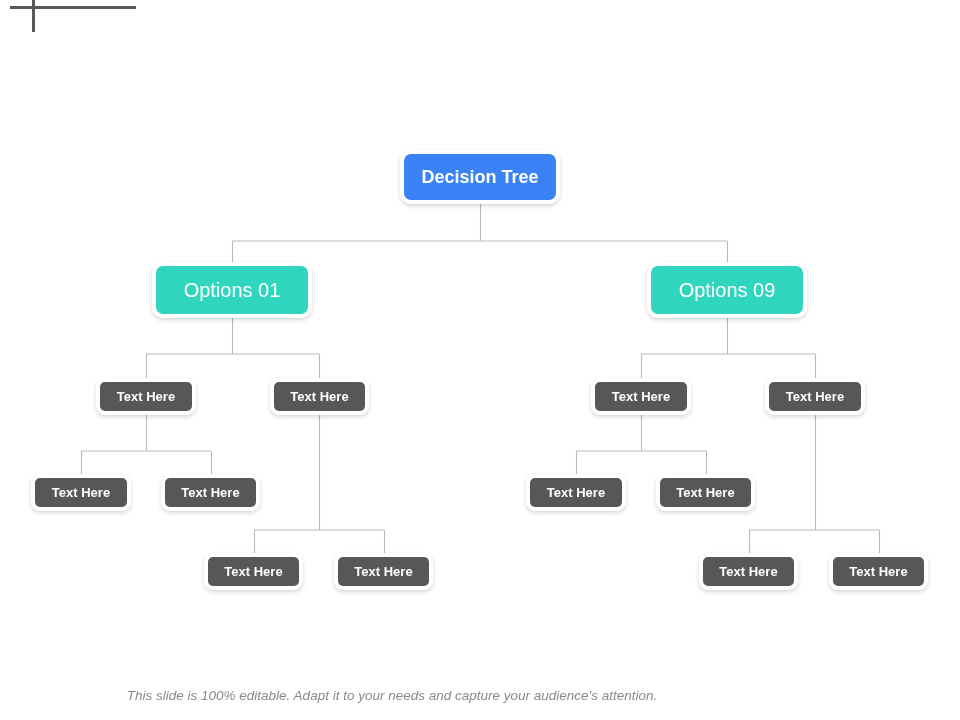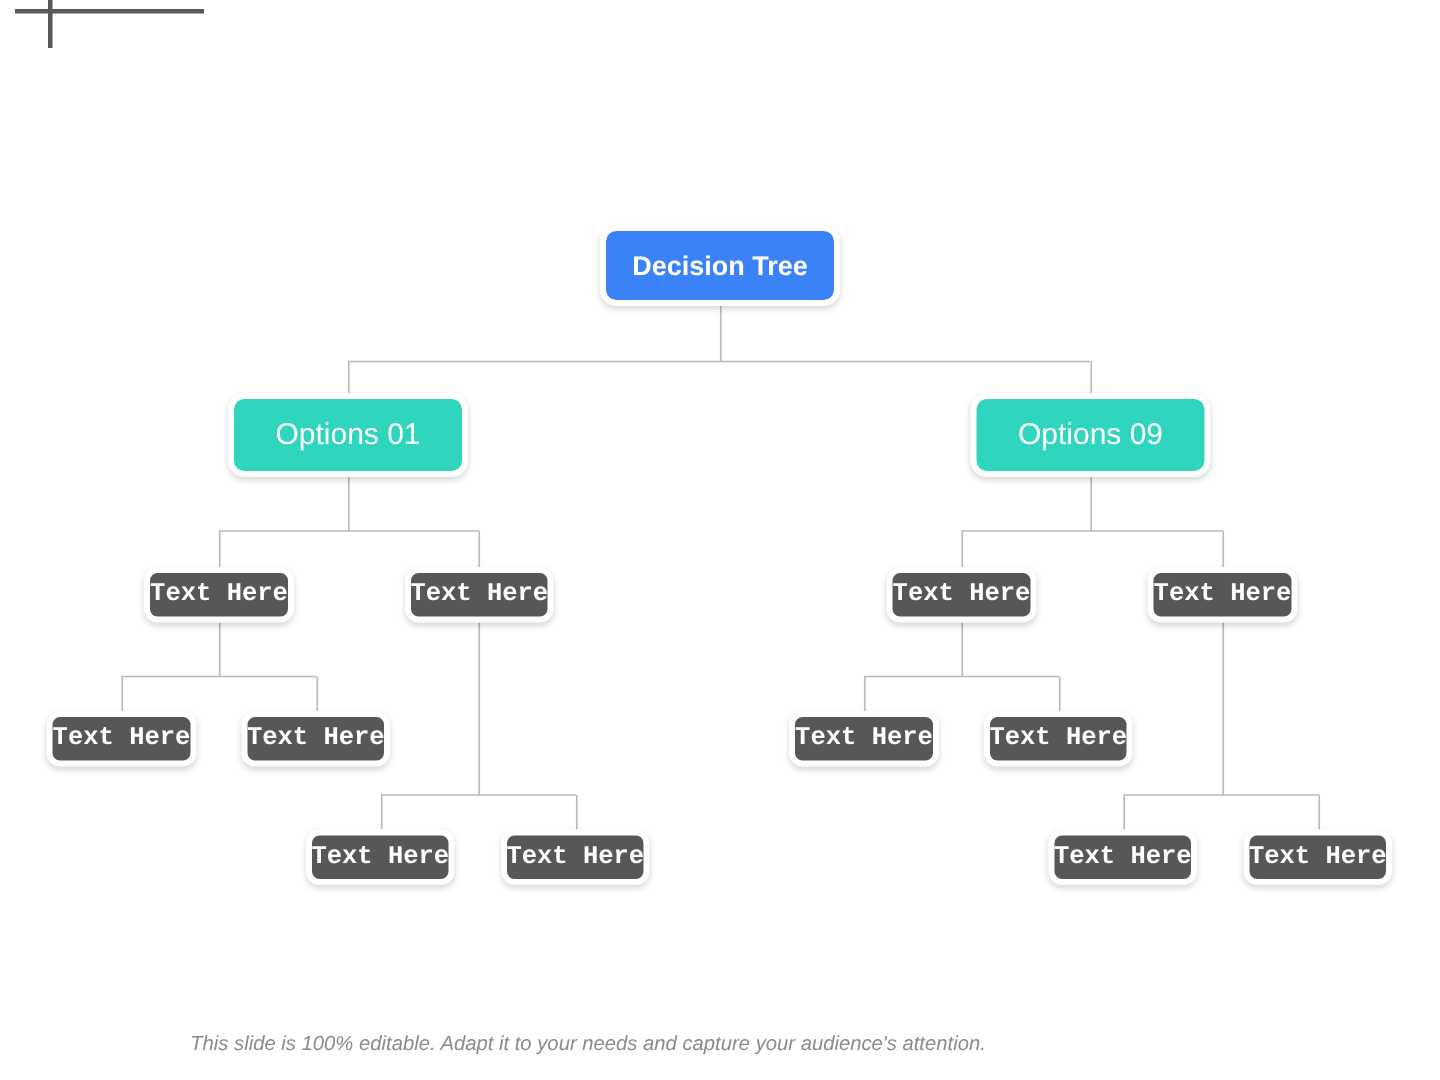--- a/index.html
+++ b/index.html
@@ -86,24 +86,23 @@
     border-radius: 11px;
   }
   .node.option {
     background: #2fd5bd;
     font-size: 20px;
     font-weight: normal;
     border-radius: 11px;
   }
   .node.leaf {
     background: #575757;
-    font-size: 17px;
+    font-size: 13px;
     font-weight: bold;
     border-radius: 9px;
-    font-family: Liberation Mono, monospace;
   }
 
   
   #footer-note {
     position: absolute;
     left: 0;
     top: 688px;
     width: 784px;
     text-align: center;
     font-size: 13.5px;

